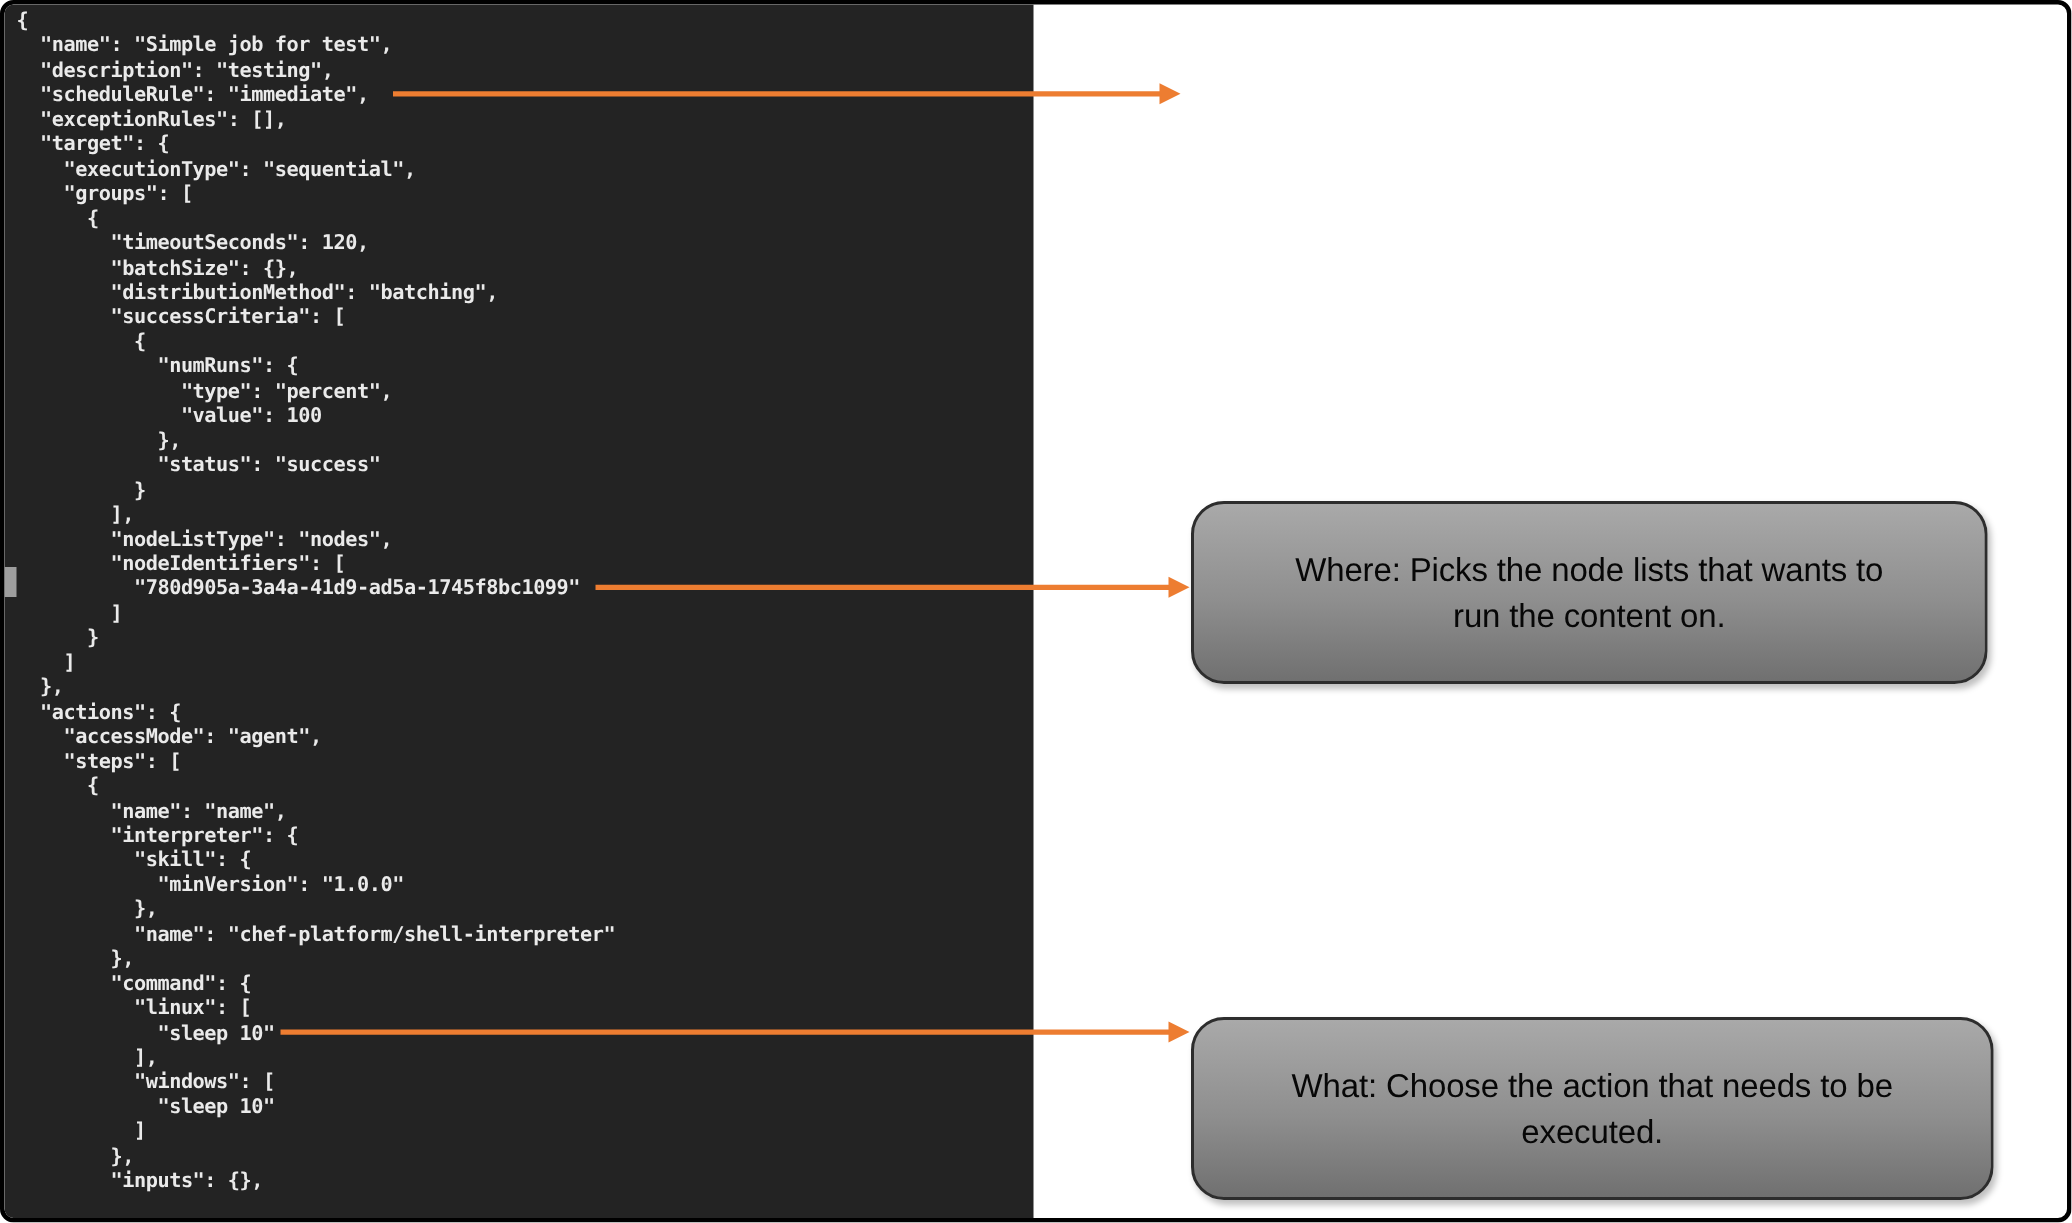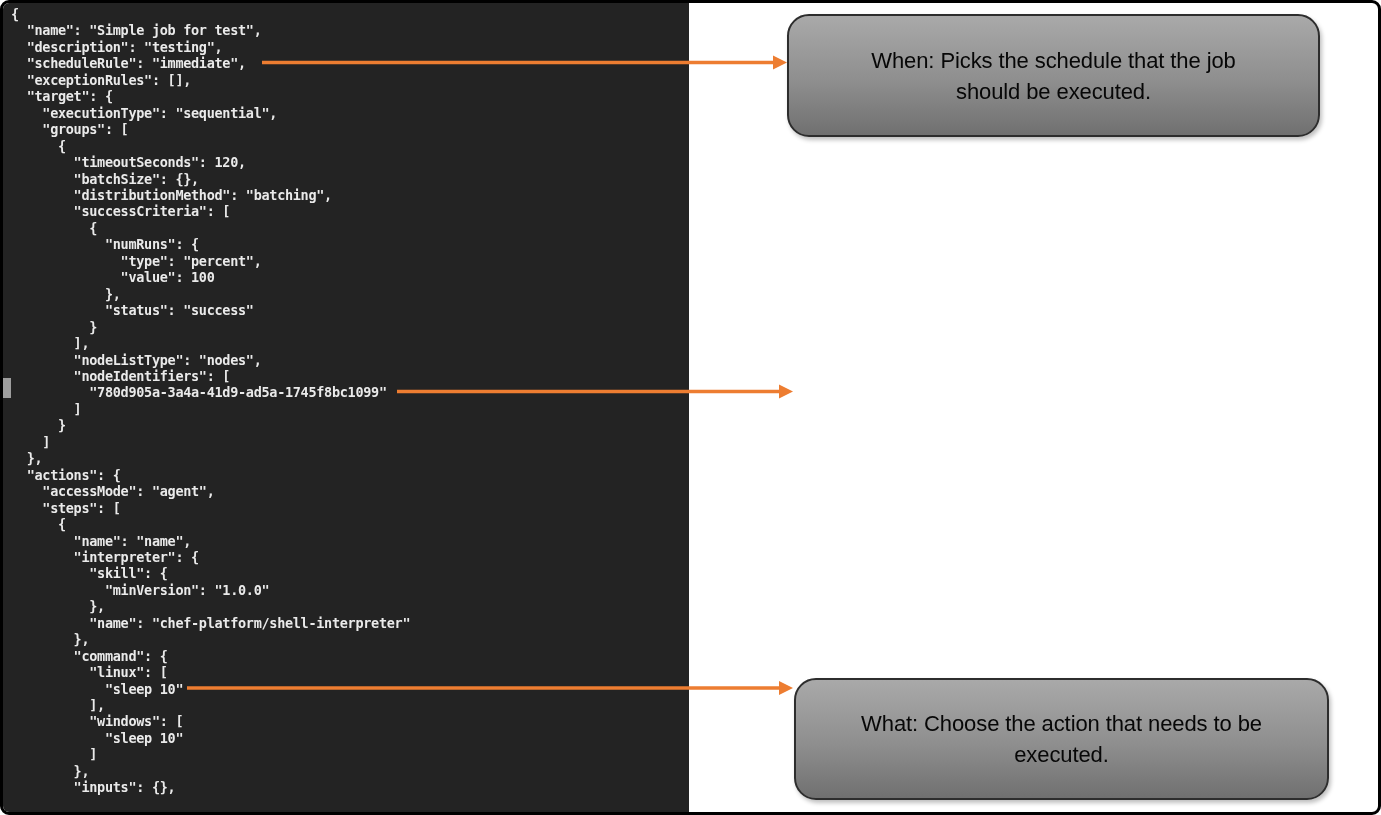--- a/index.html
+++ b/index.html
@@ -142,24 +142,24 @@
     <g>
       <line x1="394" y1="388.5" x2="778" y2="388.5" stroke="#ED7D31" stroke-width="3.5"></line>
       <polygon points="790,388.5 776,381.5 776,395.5" fill="#ED7D31"></polygon>
     </g>
     <g>
       <line x1="184" y1="685" x2="778" y2="685" stroke="#ED7D31" stroke-width="3.5"></line>
       <polygon points="790,685 776,678 776,692" fill="#ED7D31"></polygon>
     </g>
   </svg>
 
-  <div class="callout callout-when">
-    <div class="callout-text">When: Picks the schedule that the job
-should be executed.</div>
+
+  <div class="callout callout-where">
+    <div class="callout-text">Where: Picks the node lists that wants to
+run the content on.</div>
   </div>
-
 
   <div class="callout callout-what">
     <div class="callout-text">What: Choose the action that needs to be
 executed.</div>
   </div>
 
 </div>
 
 </body></html>

